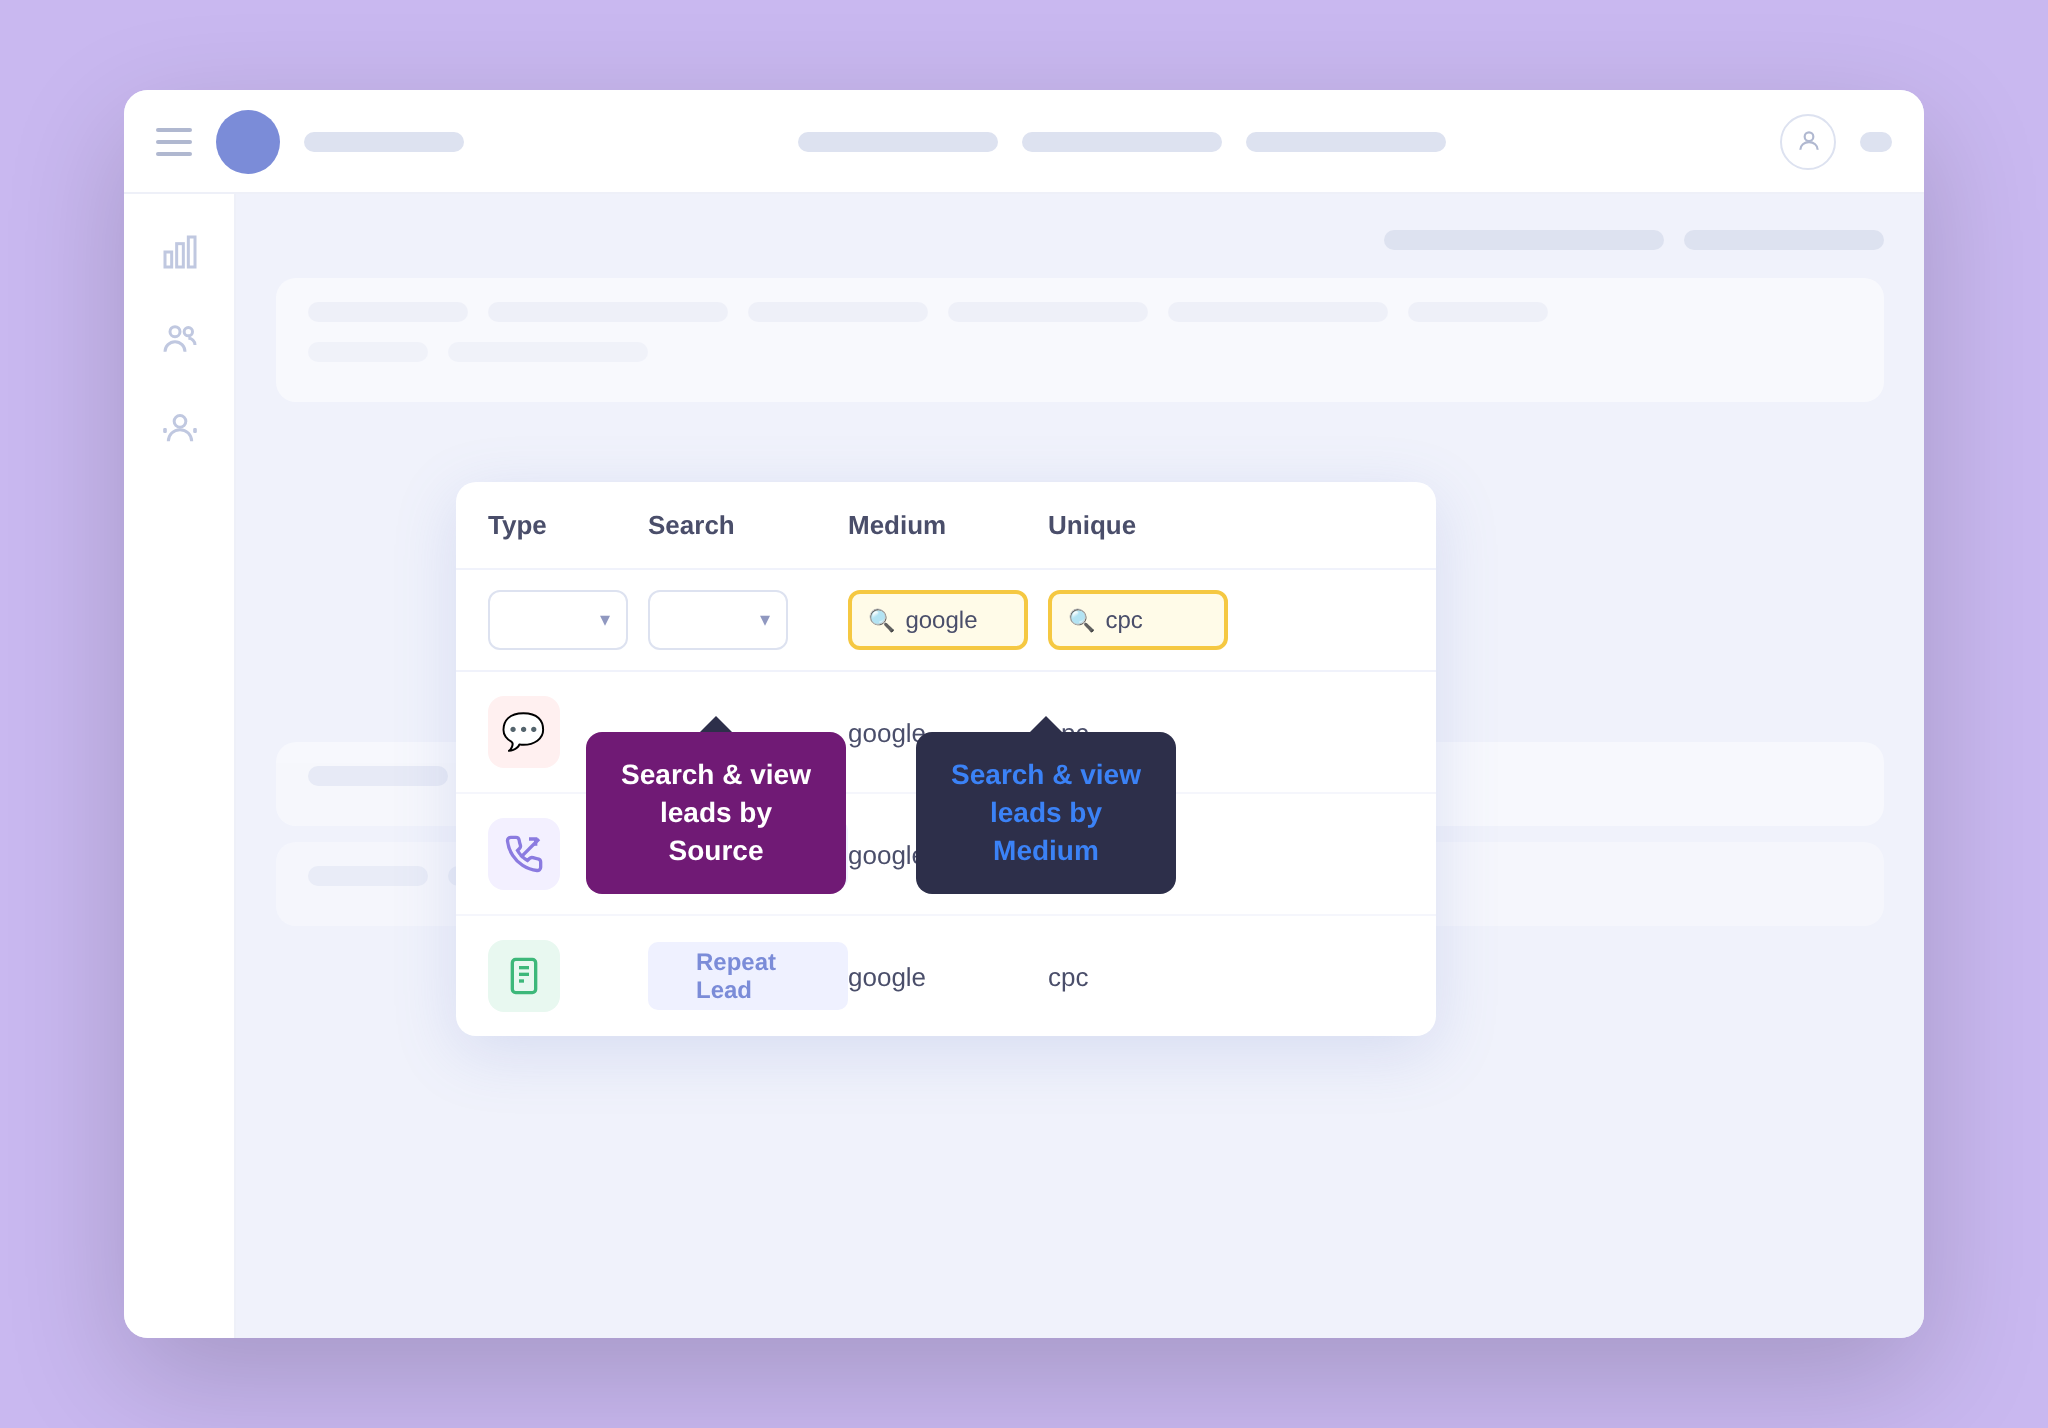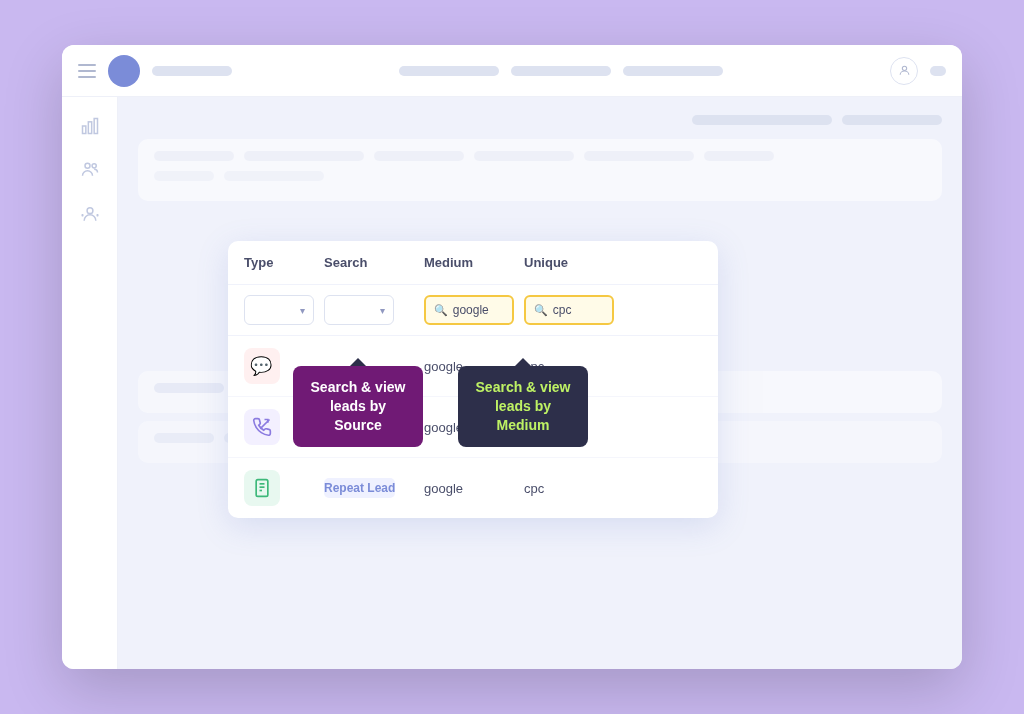--- a/index.html
+++ b/index.html
@@ -222,21 +222,21 @@
       justify-content: center;
       font-size: 18px;
     }
     .type-icon.chat { background: #fff0f0; }
     .type-icon.phone { background: #f3f0ff; }
     .type-icon.form { background: #e8f8f0; }
 
     .status-badge {
       font-size: 12px;
       font-weight: 600;
-      padding: 3px 0;
+      padding: 3px 24px;
       border-radius: 5px;
       display: inline-block;
     }
     .status-badge.unique { color: #7b8cd8; background: #eff1ff; }
     .status-badge.repeat { color: #7b8cd8; background: #eff1ff; }
 
     .source-text, .medium-text {
       font-size: 13px;
       color: #4a4e6a;
     }
@@ -265,21 +265,21 @@
       transform: translateX(-50%);
       border: 8px solid transparent;
       border-bottom-color: #2d2f4a;
       border-top: none;
     }
     .tooltip-medium {
       position: absolute;
       top: 155px;
       left: 320px;
       background: #2d2f4a;
-      color: #bef264;
+      color: #3b82f6;
       border-radius: 8px;
       padding: 12px 16px;
       font-size: 14px;
       font-weight: 700;
       text-align: center;
       width: 130px;
       line-height: 1.35;
       z-index: 20;
     }
     .tooltip-medium::before {

